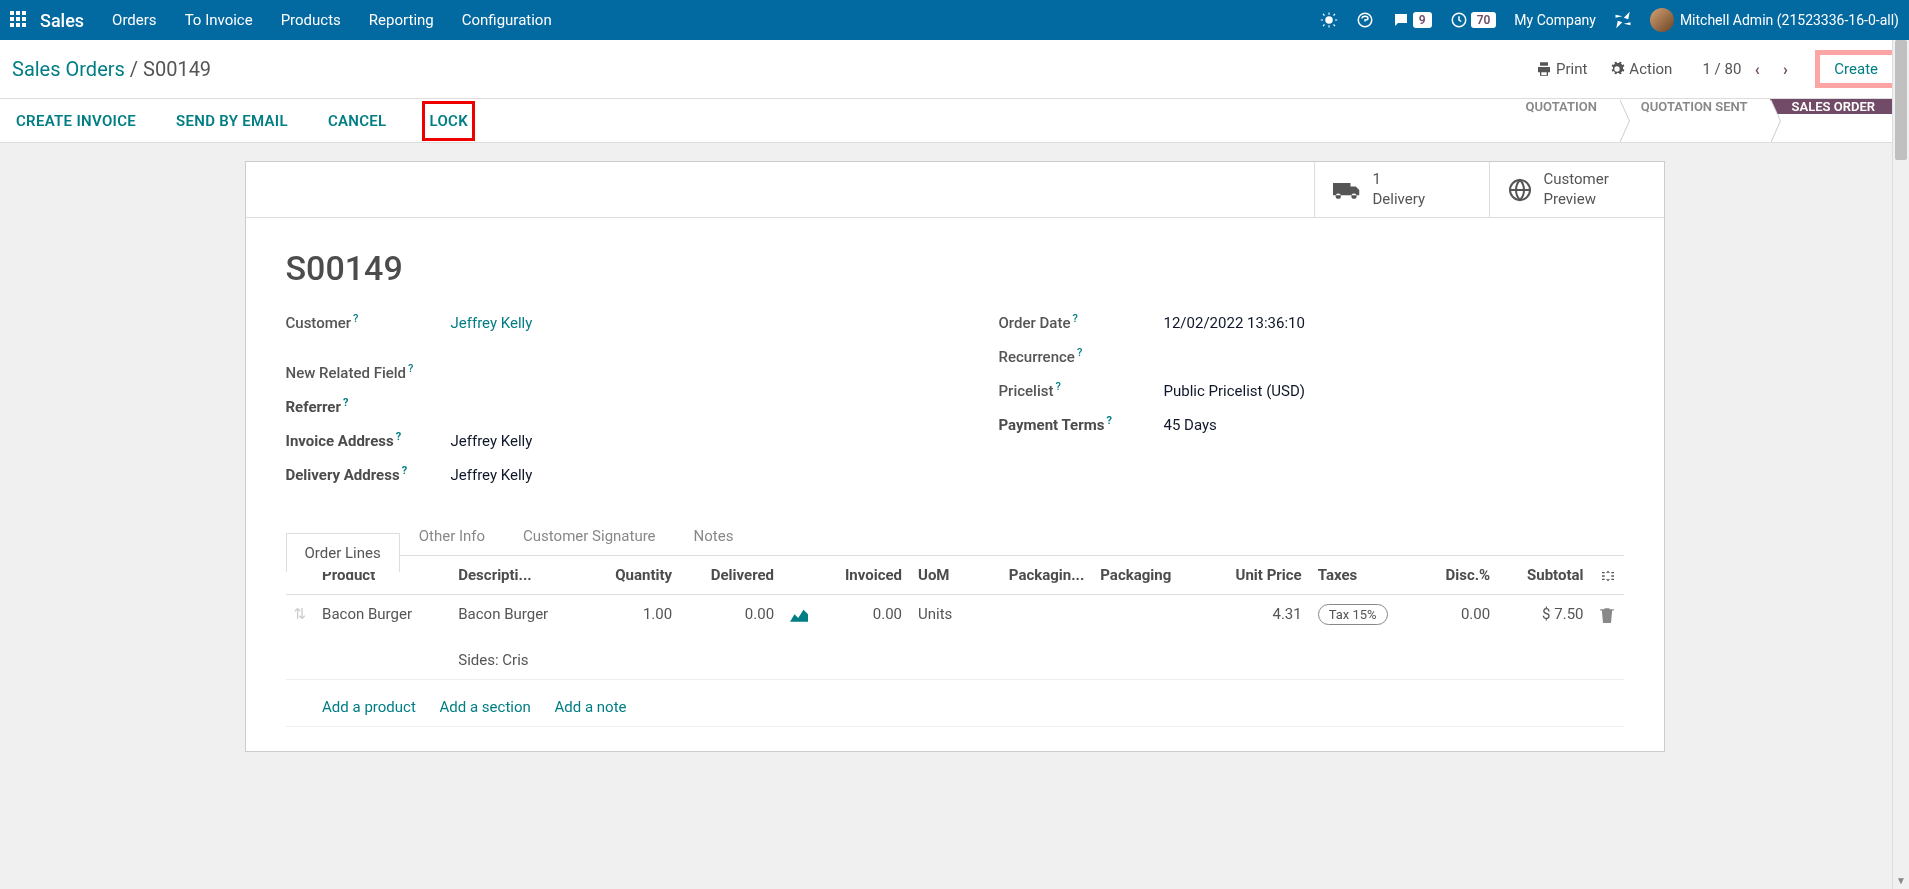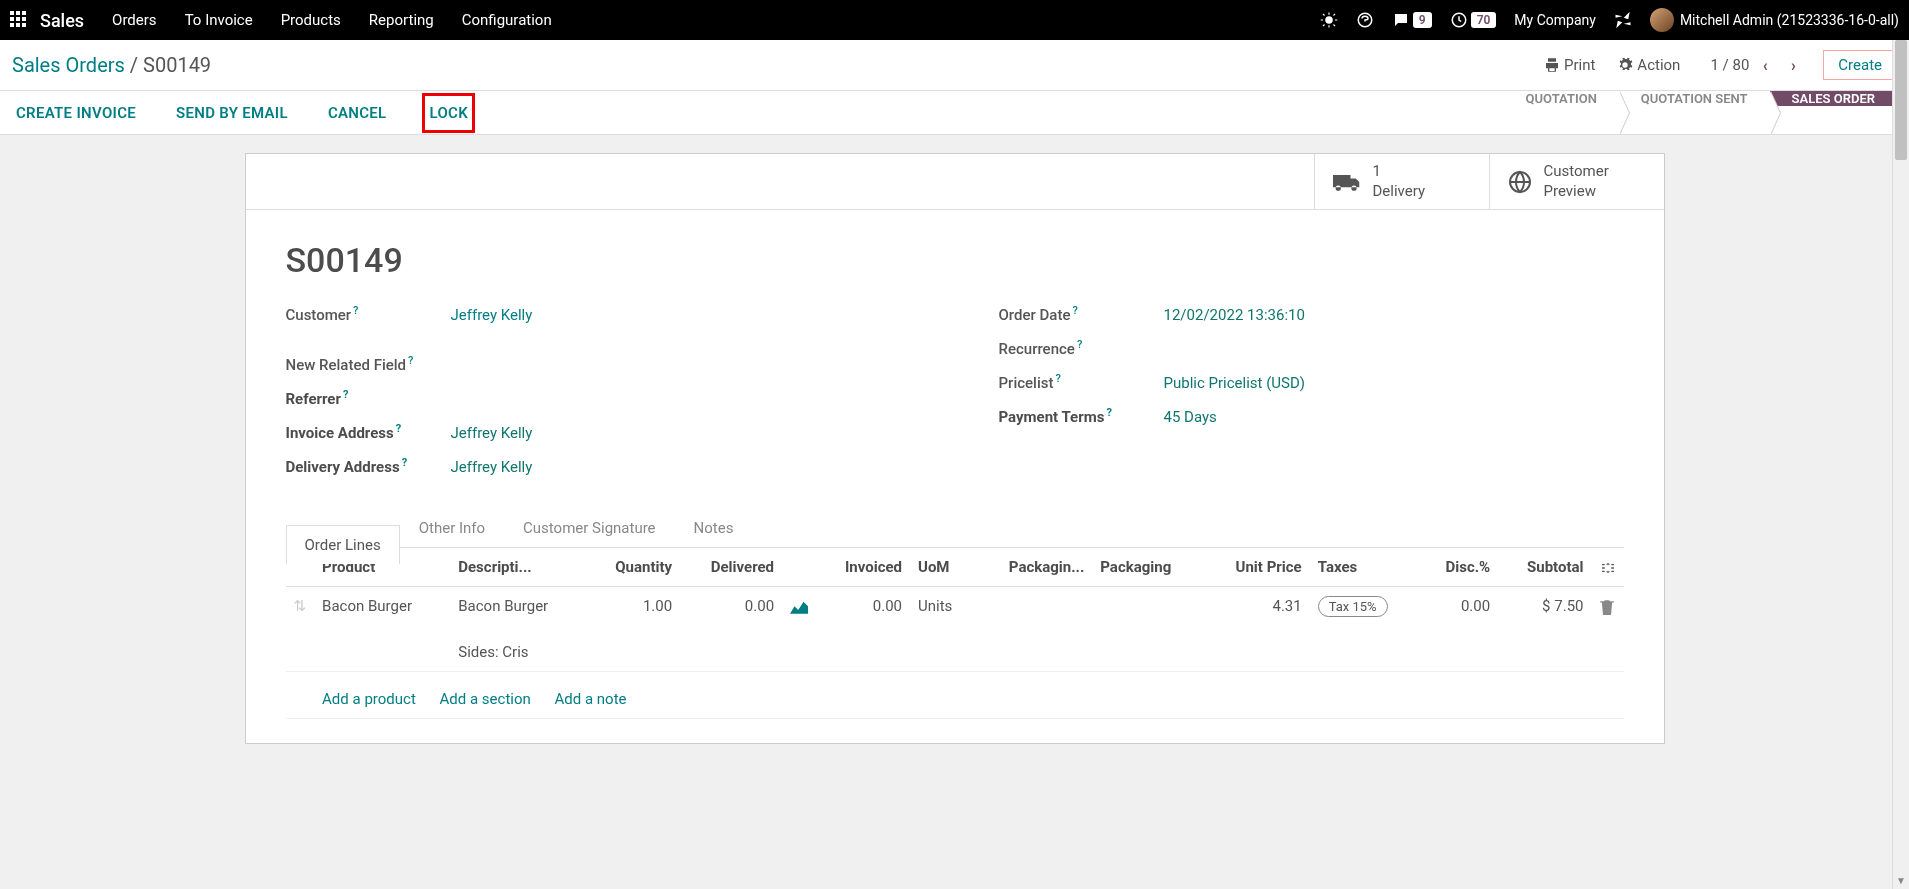--- a/index.html
+++ b/index.html
@@ -1,36 +1,36 @@
 <!DOCTYPE html>
 <html><head>
 <meta charset="utf-8">
 <style>
 * { margin: 0; padding: 0; box-sizing: border-box; font-family: -apple-system, BlinkMacSystemFont, "Segoe UI", Roboto, sans-serif; }
 body { background: #f0f0f0; overflow-x: hidden; }
 
-.topbar { background: #000000; height: 40px; display: flex; align-items: center; padding: 0 10px; color: #fff; }
+.topbar { background: #0369a1; height: 40px; display: flex; align-items: center; padding: 0 10px; color: #fff; }
 .topbar .apps-icon { width: 18px; height: 18px; display: grid; grid-template-columns: repeat(3,4px); grid-template-rows: repeat(3,4px); gap: 2px; margin-right: 12px; cursor: pointer; }
 .topbar .apps-icon span { background: #fff; }
 .topbar .brand { font-size: 18px; font-weight: 500; margin-right: 28px; }
 .topbar .menu-item { font-size: 15px; margin-right: 28px; cursor: pointer; }
 .topbar .spacer { flex: 1; }
 .topbar .right-item { margin-left: 18px; display: flex; align-items: center; font-size: 14px; cursor: pointer; }
 .topbar .badge { background: #fff; color: #714B67; border-radius: 3px; padding: 1px 6px; font-size: 12px; font-weight: 600; margin-left: 3px; }
 .topbar .avatar { width: 24px; height: 24px; border-radius: 50%; background: linear-gradient(135deg,#d4a373,#6b4226); margin-right: 6px; }
 
 .header-row { background: #fff; padding: 10px 12px; display: flex; align-items: center; border-bottom: 1px solid #ddd; }
 .breadcrumb { font-size: 20px; color: #555; }
 .breadcrumb a { color: #017e84; text-decoration: none; }
 .header-row .spacer { flex: 1; }
 .header-action { display: inline-flex; align-items: center; margin-left: 22px; font-size: 15px; color: #555; cursor: pointer; }
 .header-action svg { margin-right: 4px; }
 .pager { margin-left: 30px; font-size: 15px; color: #555; }
 .pager-btn { display: inline-flex; width: 24px; height: 24px; align-items: center; justify-content: center; cursor: pointer; color: #714B67; font-size: 16px; font-weight: bold; margin-left: 4px; }
-.create-btn { border: 1px solid #fca5a5; color: #017e84; padding: 5px 14px; margin-left: 18px; font-size: 15px; cursor: pointer; background: #fff; }
+.create-btn { border: 5px solid #fca5a5; color: #017e84; padding: 5px 14px; margin-left: 18px; font-size: 15px; cursor: pointer; background: #fff; }
 
 .action-row { background: #fff; padding: 0 12px; display: flex; align-items: center; border-bottom: 1px solid #ddd; height: 44px; }
 .action-btn { color: #017e84; font-weight: 600; font-size: 15px; margin-right: 32px; cursor: pointer; letter-spacing: .3px; padding: 8px 4px; }
 .action-btn.highlighted { border: 3px solid #e00; }
 .action-row .spacer { flex: 1; }
 .status-arrow { display: flex; align-items: flex-start; height: 44px; }
 .status-step { display: flex; align-items: center; padding: 0 22px; font-size: 13px; font-weight: 600; color: #888; position: relative; background: #fff; }
 .status-step::after { content:""; position: absolute; right: -10px; top: 0; width: 0; height: 0; border-top: 22px solid transparent; border-bottom: 22px solid transparent; border-left: 10px solid #fff; z-index: 2; }
 .status-step::before { content:""; position: absolute; right: -11px; top: 0; width: 0; height: 0; border-top: 22px solid transparent; border-bottom: 22px solid transparent; border-left: 10px solid #ccc; z-index: 1; }
 .status-step.active { background: #714B67; color: #fff; }
@@ -46,21 +46,21 @@
 .stat-box .stat-text { font-size: 15px; color: #555; line-height: 1.3; }
 
 .form-body { padding: 30px 40px 12px; }
 .record-title { font-size: 34px; font-weight: 500; color: #4c4c4c; margin-bottom: 24px; }
 .form-cols { display: flex; gap: 88px; }
 .form-col { flex: 1; }
 .field-row { display: flex; margin-bottom: 14px; font-size: 15px; align-items: baseline; }
 .field-label { width: 165px; color: #555; font-weight: 500; position: relative; }
 .field-label.bold { font-weight: 700; color: #4c4c4c; }
 .field-label .help { color: #017e84; font-size: 11px; vertical-align: super; margin-left: 2px; }
-.field-value { color: #0f766e; }
+.field-value { color: #0f172a; }
 .field-value.link { color: #017e84; }
 
 .tabs { display: flex; margin-top: 18px; border-bottom: 1px solid #ddd; }
 .tab { padding: 10px 18px; font-size: 15px; color: #888; cursor: pointer; border: 1px solid transparent; border-bottom: none; }
 .tab.active { color: #555; border-color: #ddd; background: #fff; position: relative; top: 17px; }
 
 .table-wrap { padding: 0 0 12px; }
 table { width: 100%; border-collapse: collapse; }
 th { text-align: left; padding: 10px 8px; font-size: 15px; font-weight: 700; color: #4c4c4c; border-bottom: 1px solid #ddd; }
 th.num, td.num { text-align: right; }

